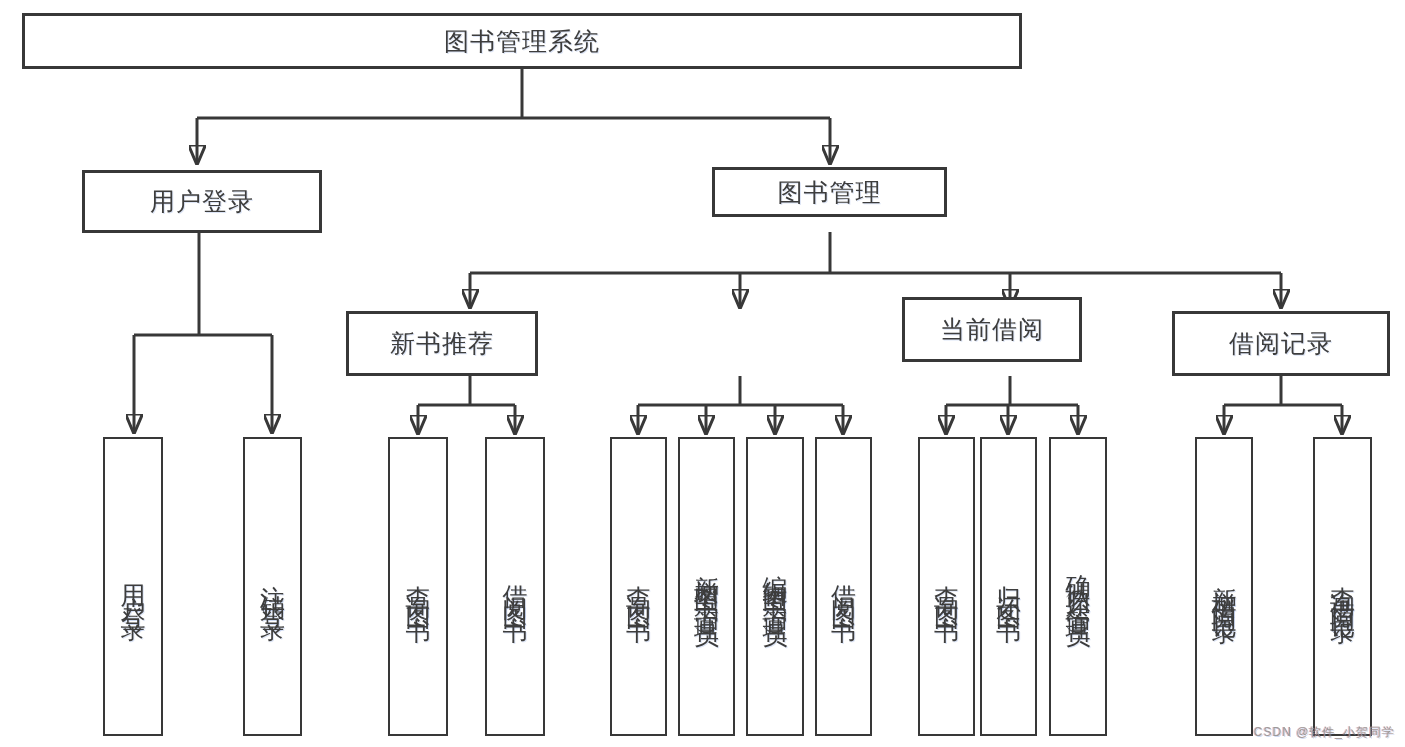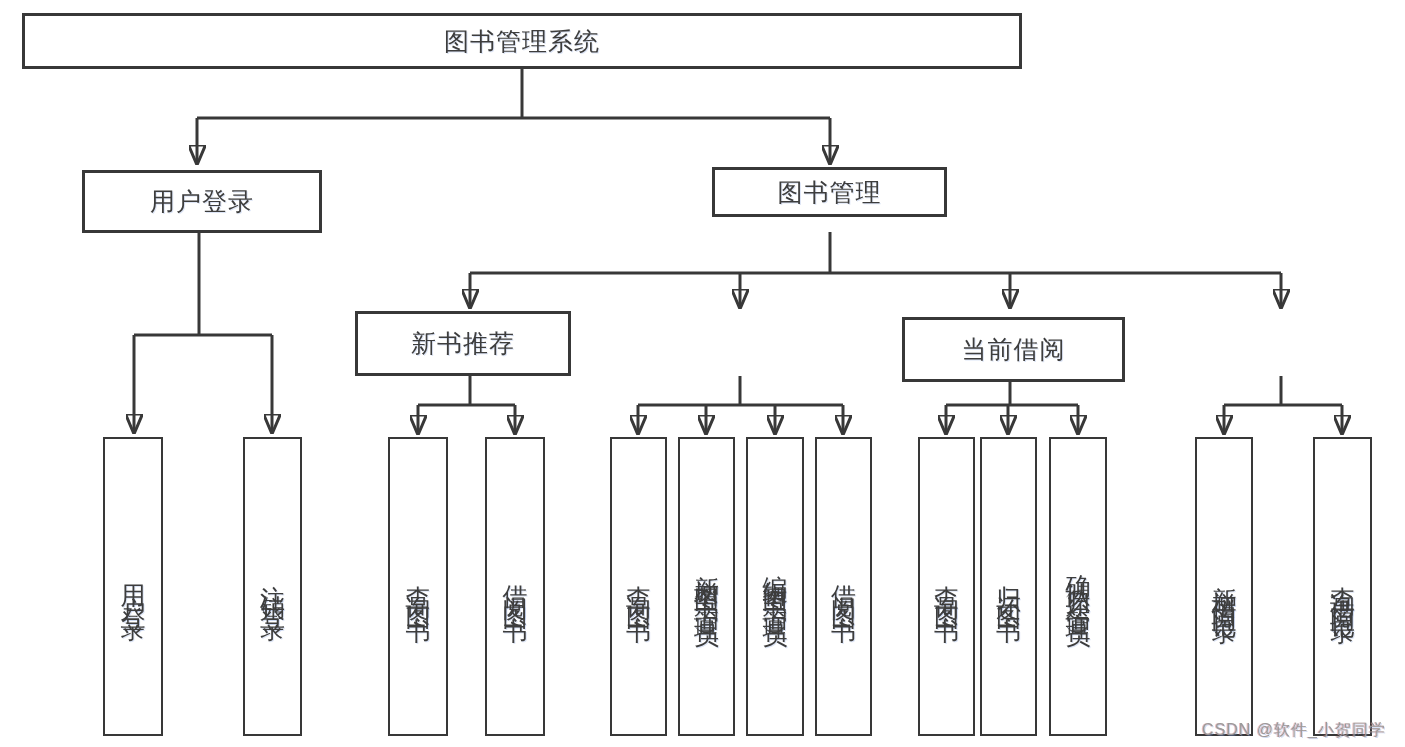--- a/index.html
+++ b/index.html
@@ -41,22 +41,22 @@
     writing-mode:vertical-rl;
     text-orientation:upright;
     font-size:25px;
     line-height:1;
     letter-spacing:7px;
     text-shadow:1px 1px 0 rgba(120,150,220,0.25);
   }
   .leaf.short span{letter-spacing:11px;}
   .watermark{
     position:absolute;
-    right:19px;bottom:6px;
-    font-size:16px;
+    right:10px;bottom:6px;
+    font-size:12px;
     color:var(--watermark);
     letter-spacing:1px;
     text-shadow:-1px 0 rgba(210,110,110,0.45),1px 1px rgba(120,150,220,0.35);
     z-index:5;
     margin-left:28px;
   }
 </style>
 </head>
 <body>
 
@@ -122,22 +122,23 @@
       <path d="M1224 405 V434" marker-end="url(#arrow)"></path>
       <path d="M1342 405 V434" marker-end="url(#arrow)"></path>
     </g>
   </svg>
 
   <div class="node" style="left:22px;top:13px;width:1000px;height:56px">图书管理系统</div>
 
   <div class="node" style="left:82px;top:170px;width:240px;height:63px">用户登录</div>
   <div class="node" style="left:712px;top:167px;width:235px;height:50px">图书管理</div>
 
-  <div class="node" style="left:355px;top:311px;width:216px;height:65px">新书推荐</div>
-  <div class="node" style="left:902px;top:317px;width:223px;height:65px">当前借阅</div>
+  <div class="node" style="left:346px;top:311px;width:192px;height:65px">新书推荐</div>
+  <div class="node" style="left:902px;top:297px;width:180px;height:65px">当前借阅</div>
+  <div class="node" style="left:1172px;top:311px;width:218px;height:65px">借阅记录</div>
 
   <div class="leaf short" style="left:103px;top:437px;width:60px;height:299px">
     <span>用户登录</span>
   </div>
   <div class="leaf short" style="left:243px;top:437px;width:59px;height:299px">
     <span>注销登录</span>
   </div>
 
   <div class="leaf short" style="left:388px;top:437px;width:60px;height:299px">
     <span>查询图书</span>

